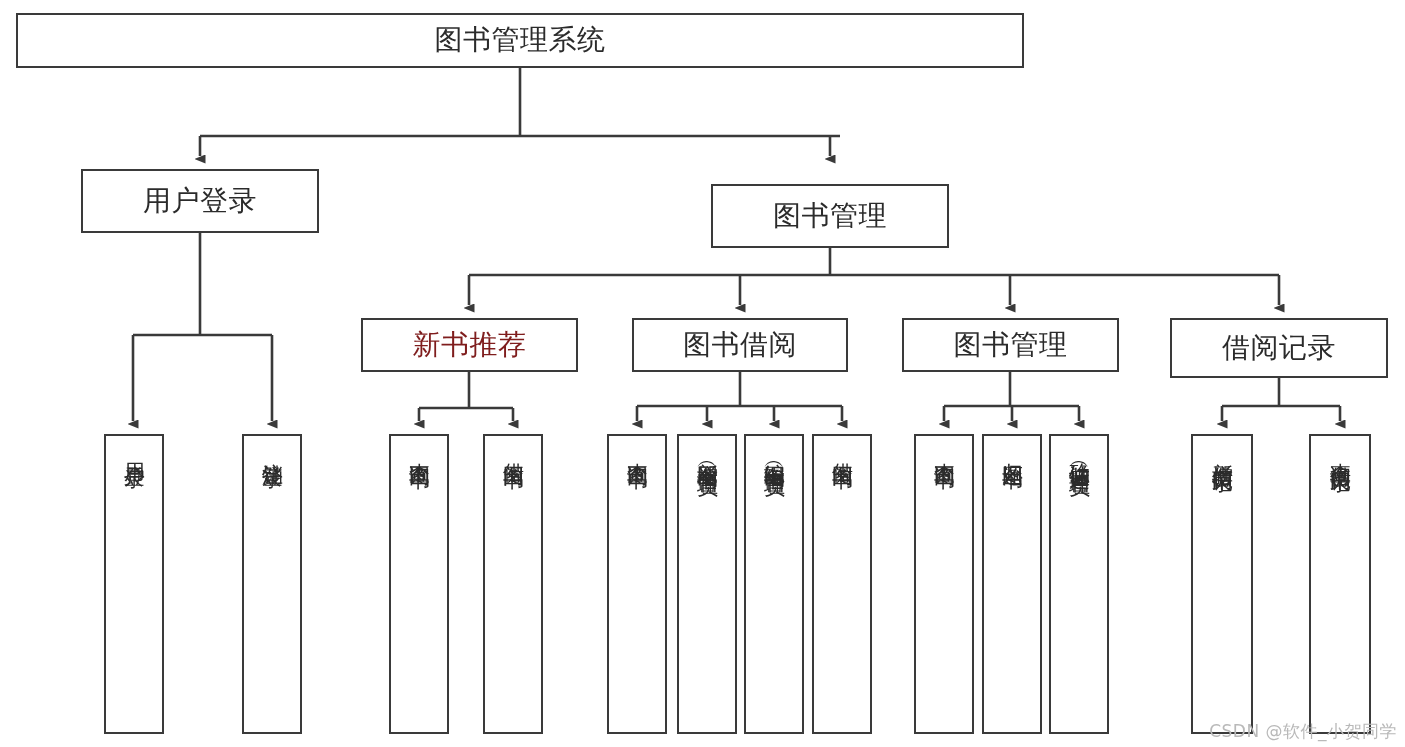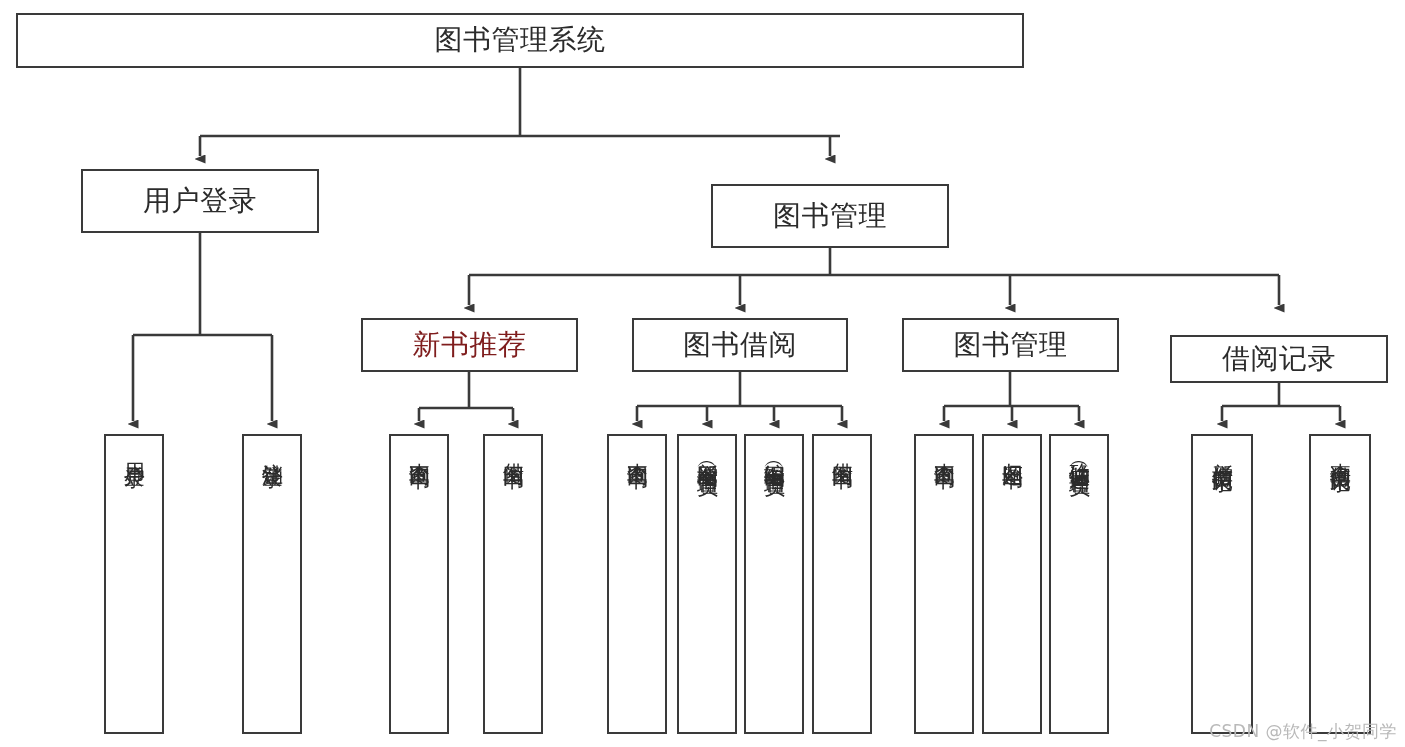--- a/index.html
+++ b/index.html
@@ -133,21 +133,21 @@
 
   <div class="node h-node" id="node-l3-0" style="left: 361px; top: 318px; width: 217px; height: 54px; border-color: rgb(58, 58, 58); background: rgb(255, 255, 255); color: #7f1d1d;">
     <span>新书推荐</span>
   </div>
   <div class="node h-node" id="node-l3-1" style="left: 632px; top: 318px; width: 216px; height: 54px; border-color: rgb(58, 58, 58); background: rgb(255, 255, 255); color: rgb(43, 43, 43);">
     <span>图书借阅</span>
   </div>
   <div class="node h-node" id="node-l3-2" style="left: 902px; top: 318px; width: 217px; height: 54px; border-color: rgb(58, 58, 58); background: rgb(255, 255, 255); color: rgb(43, 43, 43);">
     <span>图书管理</span>
   </div>
-  <div class="node h-node" id="node-l3-3" style="left: 1170px; top: 335px; width: 218px; height: 48px; border-color: rgb(58, 58, 58); background: rgb(255, 255, 255); color: rgb(43, 43, 43);">
+  <div class="node h-node" id="node-l3-3" style="left: 1170px; top: 318px; width: 218px; height: 60px; border-color: rgb(58, 58, 58); background: rgb(255, 255, 255); color: rgb(43, 43, 43);">
     <span>借阅记录</span>
   </div>
 
   <div class="node v-node" style="left: 104px; top: 434px; width: 60px; height: 300px; border-color: rgb(58, 58, 58); background: rgb(255, 255, 255); color: rgb(43, 43, 43);">
     <span class="vlabel">用户登录</span>
   </div>
   <div class="node v-node" style="left: 242px; top: 434px; width: 60px; height: 300px; border-color: rgb(58, 58, 58); background: rgb(255, 255, 255); color: rgb(43, 43, 43);">
     <span class="vlabel">注销登录</span>
   </div>
   <div class="node v-node" style="left: 389px; top: 434px; width: 60px; height: 300px; border-color: rgb(58, 58, 58); background: rgb(255, 255, 255); color: rgb(43, 43, 43);">

